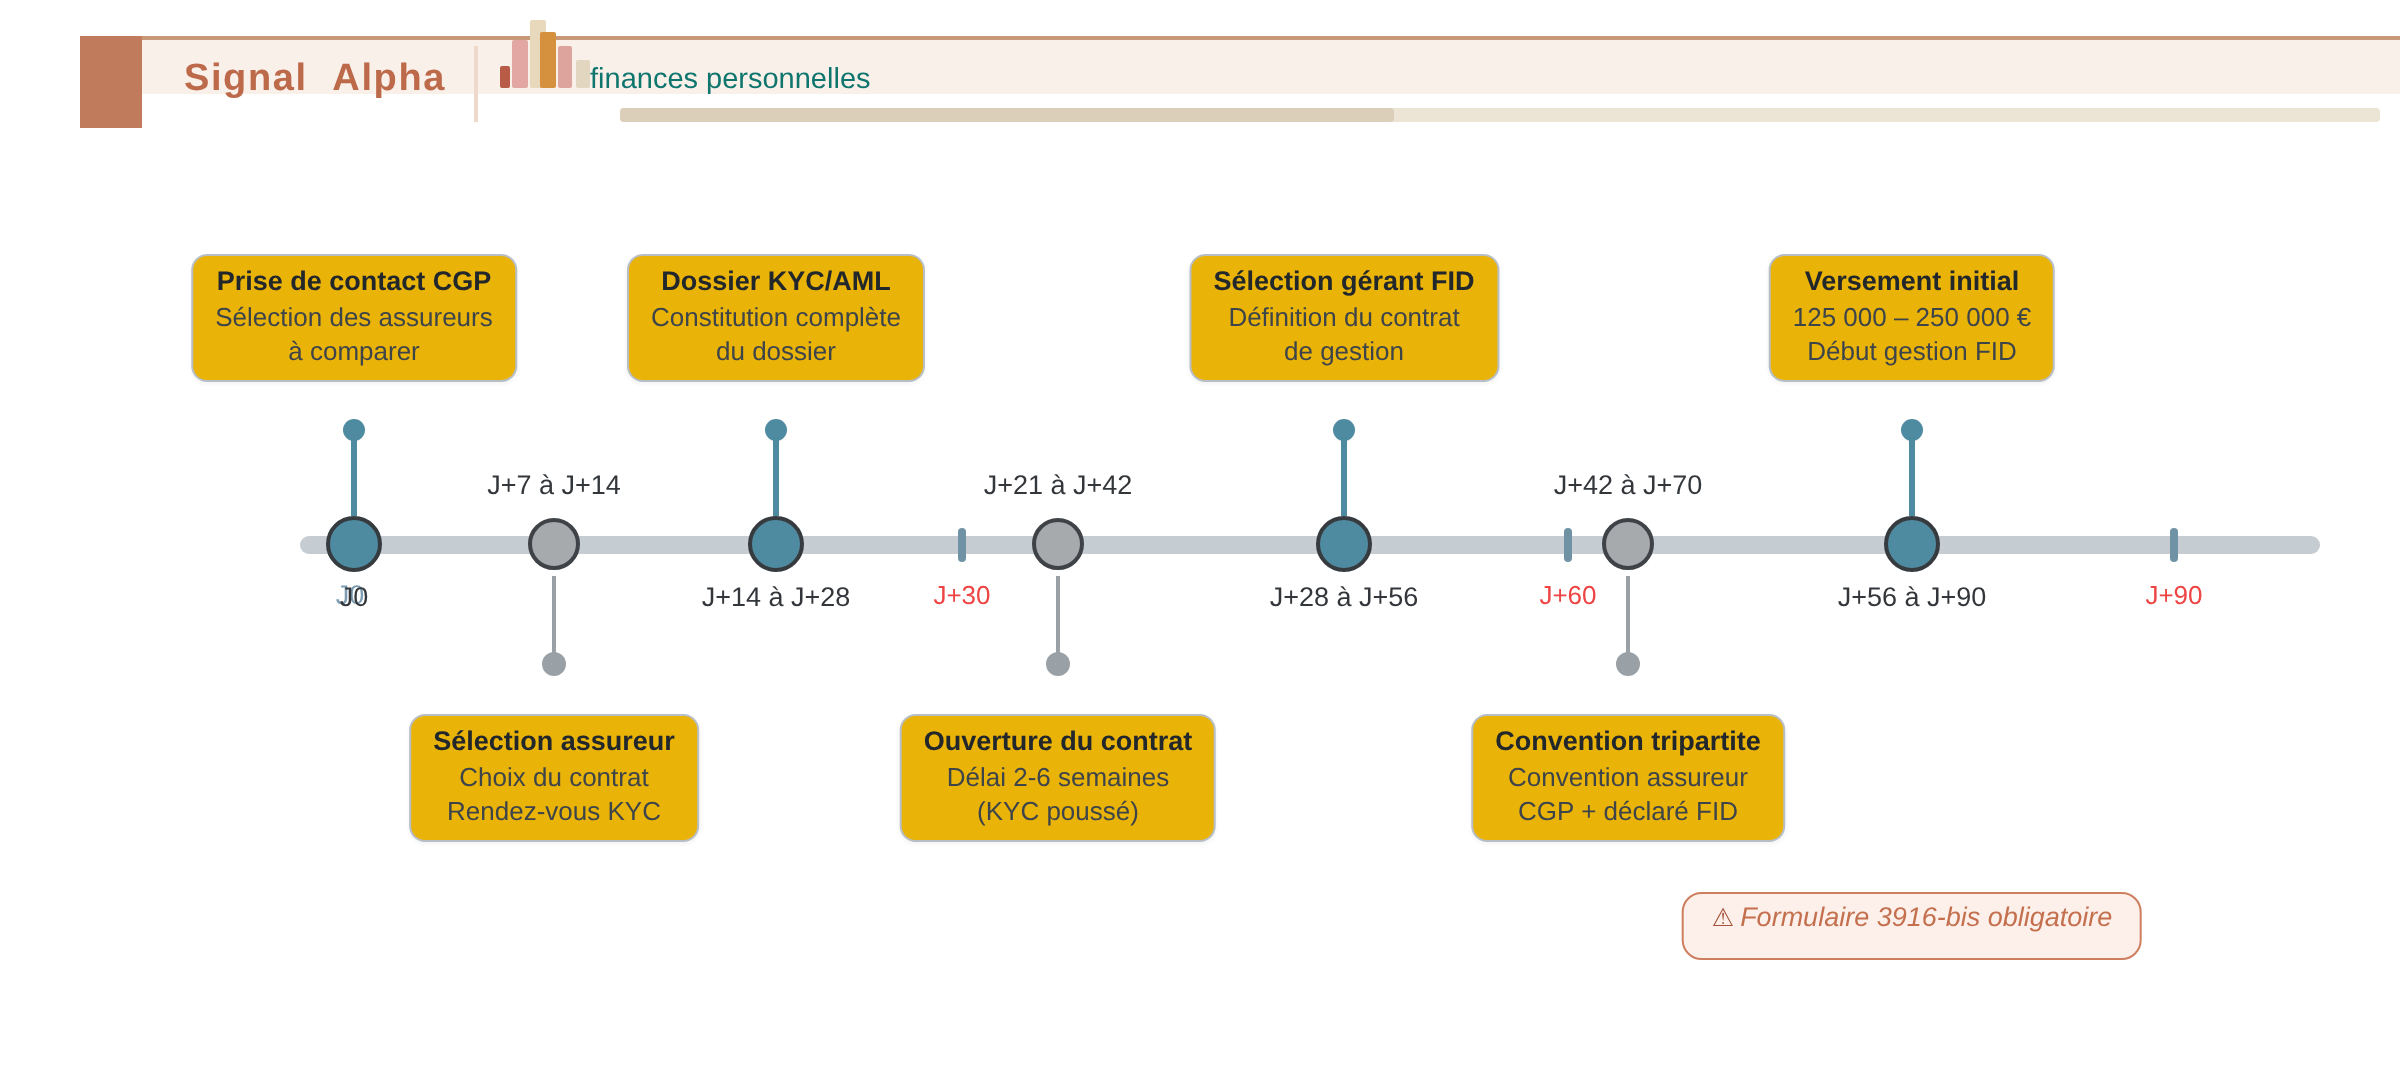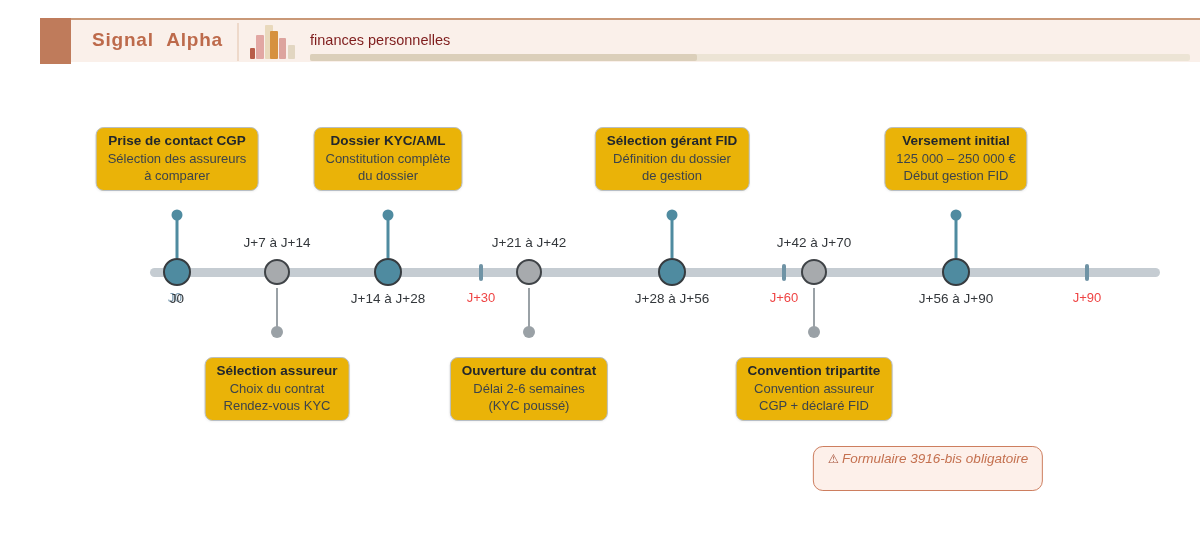--- a/index.html
+++ b/index.html
@@ -5,32 +5,32 @@
   * { box-sizing: border-box; }
   html,body { margin:0; padding:0; }
   body {
     width:1200px; height:541px; position:relative; overflow:hidden;
     background:#ffffff;
     font-family:"Liberation Sans", sans-serif;
   }
 
   
   .app-header {
-    position:absolute; left:40px; top:18px; width:1160px; height:44px;
+    position:absolute; left:40px; top:18px; width:1160px; height:29px;
     background:#faf0ea; border-top:2px solid #c99877;
   }
   .brand-square { position:absolute; left:0; top:-2px; width:31px; height:46px; background:#bf7b5b; }
   .brand-name {
     position:absolute; left:52px; top:9px; font-size:19px; font-weight:bold;
     color:#bd6a4b; letter-spacing:0.8px; word-spacing:7px; white-space:nowrap;
   }
   .header-divider { position:absolute; left:197px; top:3px; width:2px; height:38px; background:#eed9ca; }
   .logo-chart { position:absolute; left:210px; bottom:3px; display:flex; align-items:flex-end; }
   .logo-chart i { display:inline-block; border-radius:1px; }
-  .header-subtitle { position:absolute; left:270px; top:12px; font-size:14.5px; color:#7f1d1d; white-space:nowrap; }
+  .header-subtitle { position:absolute; left:255px; top:12px; font-size:14.5px; color:#0f766e; white-space:nowrap; }
   .progress-track { position:absolute; left:270px; top:34px; width:880px; height:7px; background:#ece4d5; border-radius:2px; }
   .progress-fill { height:100%; width:44%; background:#dbcfba; border-radius:2px; }
 
   
   .tl-bar {
     position:absolute; left:150px; top:268px; width:1010px; height:9px;
     background:#c5ccd2; border-radius:5px;
   }
   .ms, .tick-group { position:absolute; top:0; width:0; height:0; }
 
@@ -66,23 +66,23 @@
     padding:4px 11px 5px; text-align:center; white-space:nowrap;
     font-size:13px; color:#3d444a; line-height:17.5px;
     box-shadow:0 1px 2px rgba(0,0,0,0.05);
   }
   .box.top { top:127px; }
   .box.bottom { top:357px; }
   .box-title { font-weight:bold; font-size:13.5px; color:#22272c; }
 
   
   .warning {
-    position:absolute; left:928px; top:446px; transform:translateX(-50%);
+    position:absolute; left:956px; top:446px; transform:translateX(-50%);
     background:#fdf0ea; border:1.5px solid #cd7e5f; border-radius:10px;
-    padding:3px 14px 22px; text-align:center; white-space:nowrap;
+    padding:3px 14px 11px; text-align:center; white-space:nowrap;
     font-style:italic; font-size:13.5px; line-height:18px; color:#c4704f;
   }
   .warning .warn-glyph { color:#a6523a; font-style:normal; font-size:12.5px; margin-right:3px; }
 </style>
 </head>
 <body>
 
 <header class="app-header">
   <div class="brand-square"></div>
   <div class="brand-name">Signal Alpha</div>
@@ -153,21 +153,21 @@
   <div class="box bottom">
     <div class="box-title">Ouverture du contrat</div>
     <div>Délai 2-6 semaines</div>
     <div>(KYC poussé)</div>
   </div>
 </div>
 
 <div class="ms" style="left:672px">
   <div class="box top">
     <div class="box-title">Sélection gérant FID</div>
-    <div>Définition du dossier</div>
+    <div>Définition du contrat</div>
     <div>de gestion</div>
   </div>
   <span class="stem up"></span>
   <span class="dot up"></span>
   <span class="node major"></span>
   <span class="ms-label below">J+28 à J+56</span>
 </div>
 
 <div class="tick-group" style="left:784px">
   <span class="tick"></span>

